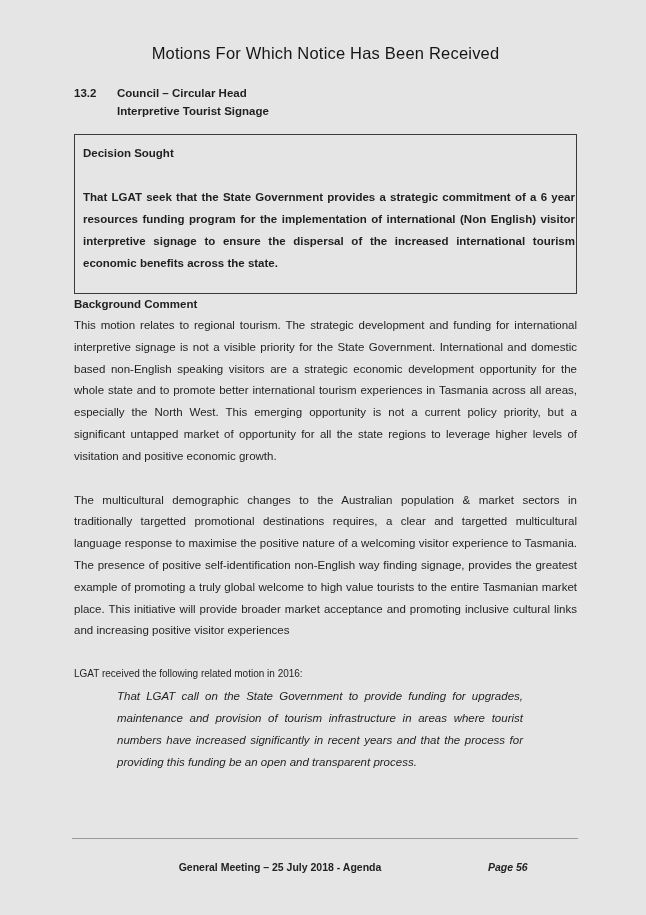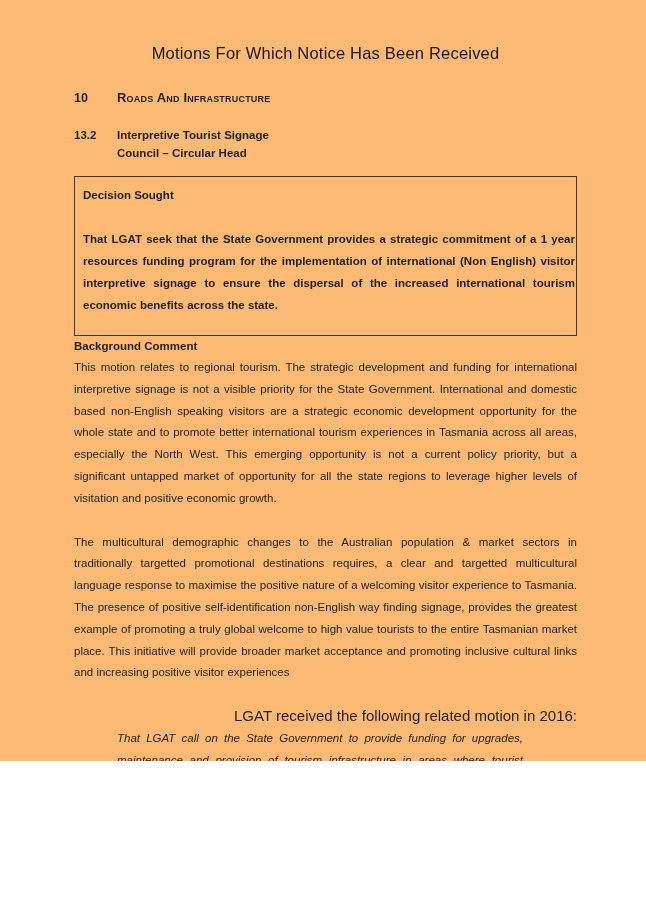--- a/index.html
+++ b/index.html
@@ -10,22 +10,22 @@
   }
   * { margin: 0; padding: 0; box-sizing: border-box; }
   html, body { background: #ffffff; }
   body {
     font-family: "Liberation Sans", sans-serif;
     color: var(--text);
   }
   .page {
     position: relative;
     width: 646px;
-    height: 761px;
-    background: #fdba74;
+    height: 915px;
+    background: #e5e5e5;
     outline: 1px solid #d6d6d6;
     overflow: hidden;
   }
   .content {
     padding: 44px 69px 0 74px;
   }
   .doc-title {
     text-align: center;
     font-size: 16.5px;
     font-weight: 400;
@@ -80,23 +80,22 @@
     line-height: 21px;
   }
   .body-para {
     font-size: 11.5px;
     line-height: 21.8px;
     text-align: justify;
   }
   .para-gap { margin-top: 22px; }
   .lgat-block { margin-top: 22px; }
   .lgat-intro {
-    font-size: 15px;
+    font-size: 10px;
     line-height: 20px;
-    text-align: right;
   }
   .motion-quote {
     margin: 1px 54px 0 43px;
     font-style: italic;
     font-size: 11.5px;
     line-height: 22px;
     text-align: justify;
   }
   .footer {
     position: absolute;
@@ -159,36 +158,32 @@
   }
 </style>
 </head>
 <body>
 
 <div class="page">
   <div class="content">
 
     <div class="doc-title">Motions For Which Notice Has Been Received</div>
 
-    <div class="heading-row section-heading">
-      <div class="num-col">10</div>
-      <div class="section-title">Roads And Infrastructure</div>
-    </div>
 
     <div class="heading-row subsection-heading">
       <div class="num-col">13.2</div>
       <div class="subsection-titles">
+        <div>Council – Circular Head</div>
         <div>Interpretive Tourist Signage</div>
-        <div>Council – Circular Head</div>
       </div>
     </div>
 
     <div class="decision-box">
       <div class="decision-heading">Decision Sought</div>
-      <div class="decision-body">That LGAT seek that the State Government provides a strategic commitment of a 1 year resources funding program for the implementation of international (Non English) visitor interpretive signage to ensure the dispersal of the increased international tourism economic benefits across the state.</div>
+      <div class="decision-body">That LGAT seek that the State Government provides a strategic commitment of a 6 year resources funding program for the implementation of international (Non English) visitor interpretive signage to ensure the dispersal of the increased international tourism economic benefits across the state.</div>
     </div>
 
     <div class="comment-block">
       <div class="block-heading">Background Comment</div>
       <div class="body-para">This motion relates to regional tourism. The strategic development and funding for international interpretive signage is not a visible priority for the State Government. International and domestic based non-English speaking visitors are a strategic economic development opportunity for the whole state and to promote better international tourism experiences in Tasmania across all areas, especially the North West. This emerging opportunity is not a current policy priority, but a significant untapped market of opportunity for all the state regions to leverage higher levels of visitation and positive economic growth.</div>
       <div class="body-para para-gap">The multicultural demographic changes to the Australian population &amp; market sectors in traditionally targetted promotional destinations requires, a clear and targetted multicultural language response to maximise the positive nature of a welcoming visitor experience to Tasmania. The presence of positive self-identification non-English way finding signage, provides the greatest example of promoting a truly global welcome to high value tourists to the entire Tasmanian market place. This initiative will provide broader market acceptance and promoting inclusive cultural links and increasing positive visitor experiences</div>
     </div>
 
     <div class="lgat-block">
       <div class="lgat-intro">LGAT received the following related motion in 2016:</div>

